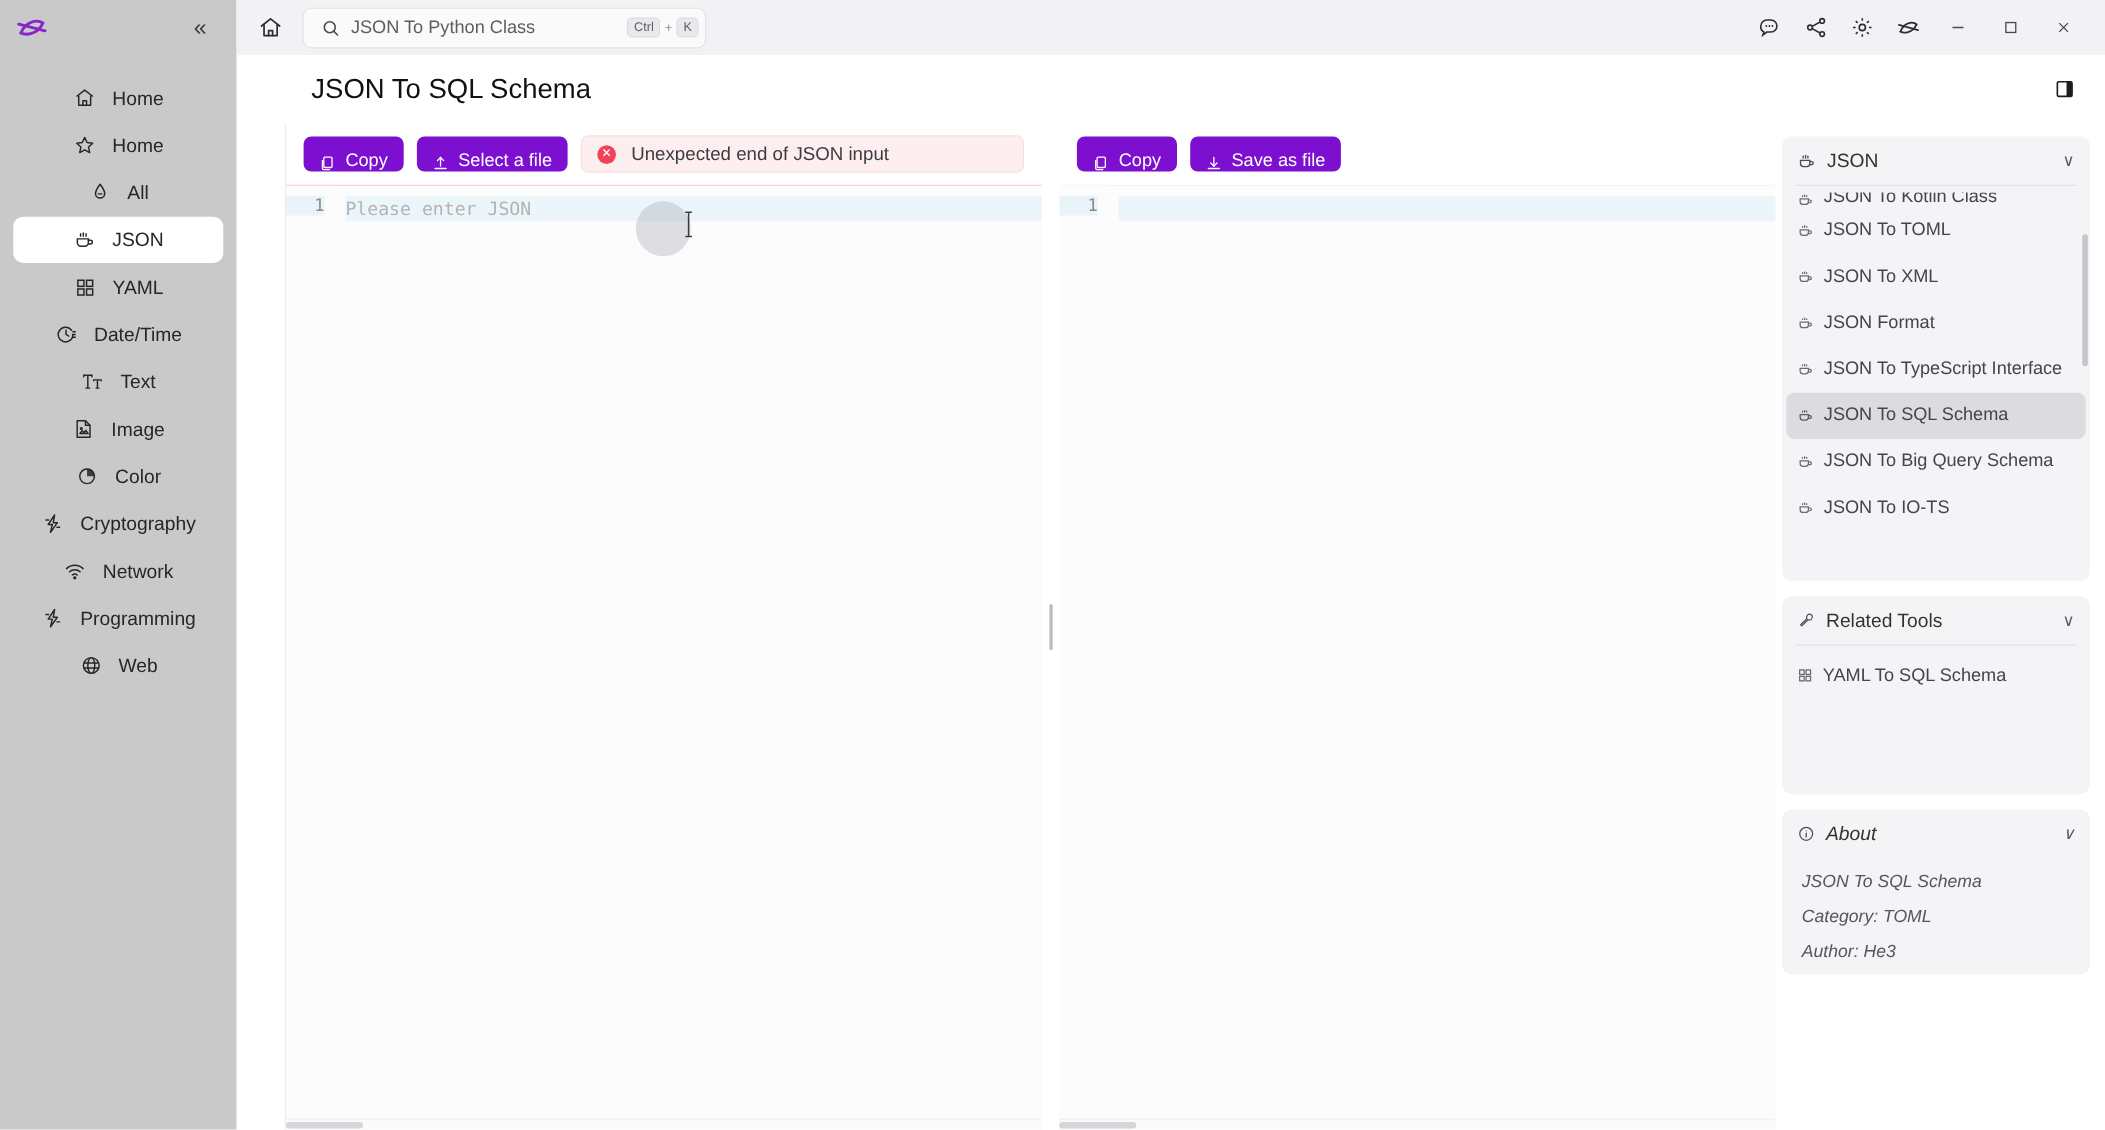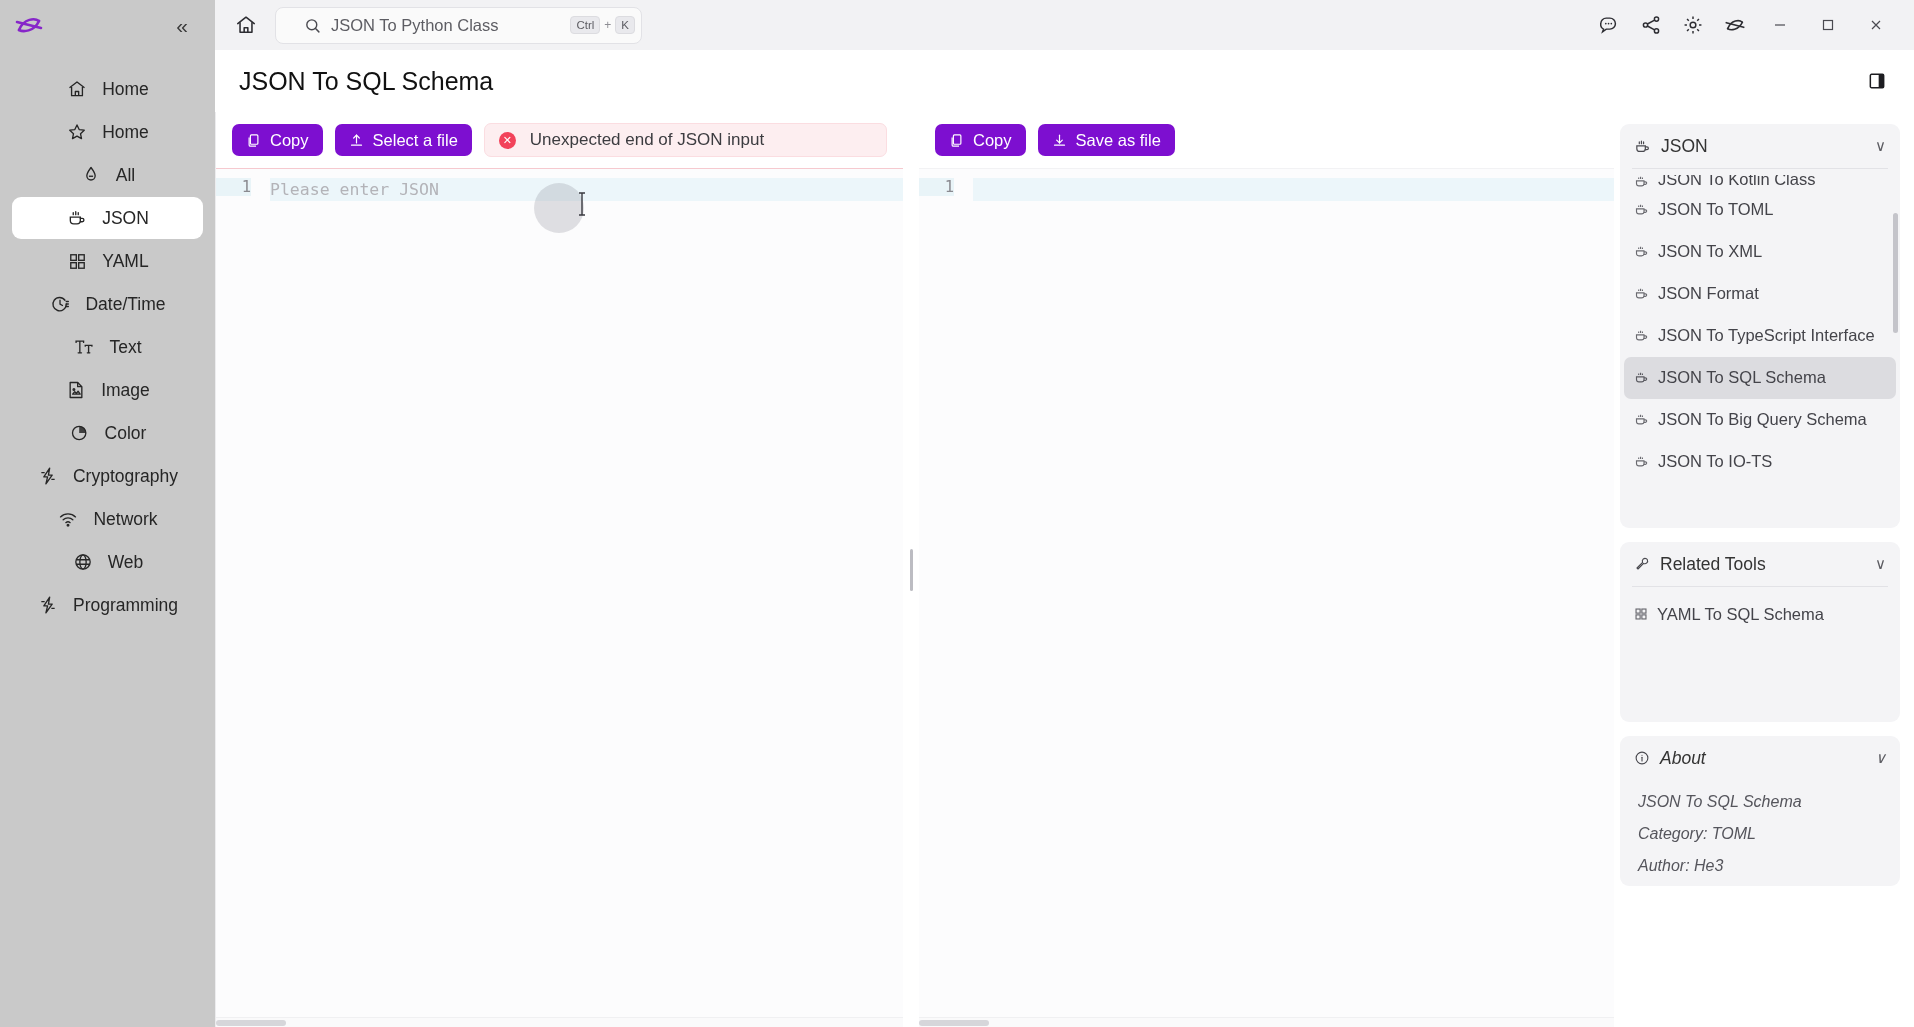--- a/index.html
+++ b/index.html
@@ -29,21 +29,21 @@
     flex: 1; height: 100%; display: flex; align-items: center;
     padding: 0 14px 0 14px; gap: 12px; background: #f2f2f4;
   }
   .home-btn {
     width: 34px; height: 34px; display: flex; align-items: center;
     justify-content: center; cursor: pointer; border-radius: 6px;
   }
   .searchbar {
     width: 367px; height: 37px; background: #fafafa;
     border: 1px solid #e2e2e6; border-radius: 8px;
-    display: flex; align-items: center; padding: 0 6px 0 28px; gap: 10px;
+    display: flex; align-items: center; padding: 0 6px 0 16px; gap: 10px;
   }
   .search-text { font-size: 16.5px; color: #5d5d63; flex: 1;
     white-space: nowrap; overflow: hidden; }
   .kbd-group { display: flex; align-items: center; gap: 4px; }
   .kbd {
     background: #e9e9ed; border: 1px solid #dcdce0; border-radius: 4px;
     font-size: 11.5px; color: #5c5c62; padding: 2px 5px; line-height: 1.1;
   }
   .kbd-plus { font-size: 12px; color: #8d8d93; }
   .tb-right {
@@ -72,21 +72,21 @@
     padding: 0 14px; border-radius: 9px; cursor: pointer; color: #262626;
     font-size: 17.5px;
     justify-content: center;
   }
   .side-item.active { background: #ffffff; }
   .side-ico { width: 22px; height: 22px; display: flex;
     align-items: center; justify-content: center; flex: 0 0 22px; }
 
   
   .main { flex: 1; display: flex; flex-direction: column; min-width: 0;
-    background: #fff; }
+    background: #fff; margin-left: 44px; }
   .page-head {
     height: 62px; display: flex; align-items: center;
     padding: 0 22px 0 24px; flex: 0 0 62px;
   }
   .page-title { font-size: 25px; color: #111; font-weight: 400; }
   .panel-toggle { margin-left: auto; cursor: pointer;
     width: 30px; height: 30px; display: flex; align-items: center;
     justify-content: center; }
 
   .work { flex: 1; display: flex; min-height: 0; }
@@ -97,21 +97,21 @@
   .pane.left { flex: 0 0 688px; border-left: 1px solid #ececee; }
   .pane.right { flex: 1; }
 
   .pane-toolbar {
     height: 56px; display: flex; align-items: center; gap: 12px;
     padding: 0 16px 0 16px; flex: 0 0 56px;
   }
   .btn {
     height: 32px; border: none; border-radius: 7px; cursor: pointer;
     background: #7d0fd0; color: #fff; font-size: 16.5px;
-    display: flex; align-items: center; gap: 9px;
+    display: flex; align-items: flex-end; gap: 9px;
     padding: 0 14px; font-family: "Liberation Sans", sans-serif;
   }
   .errbox {
     flex: 1; height: 34px; background: #fdeef0; border: 1px solid #fbdde1;
     border-radius: 7px; display: flex; align-items: center; gap: 14px;
     padding: 0 14px; max-width: 500px;
   }
   .err-ico {
     width: 17px; height: 17px; border-radius: 50%; background: #f2425a;
     color: #fff; font-size: 11px; display: flex; align-items: center;
@@ -399,37 +399,37 @@
             <path d="M6.2 13a8.5 8.5 0 0 1 11.6 0"></path>
           <path d="M9.4 16.4a4 4 0 0 1 5.2 0"></path>
             <circle cx="12" cy="19.5" r="1" fill="#262626"></circle>
           </svg>
       </span>
       <span>Network</span>
     </div>
 
     <div class="side-item">
       <span class="side-ico">
+        <svg width="20" height="20" viewBox="0 0 24 24" fill="none" stroke="#262626" stroke-width="1.6" stroke-linejoin="round">
+          <path d="M14 2.5 L7 13h4.5L9.5 21.5 17 11h-4.5z"></path>
+          <path d="M4 8h4M16 16h4"></path>
+          </svg>
+      </span>
+      <span>Programming</span>
+    </div>
+
+    <div class="side-item">
+      <span class="side-ico">
         <svg width="20" height="20" viewBox="0 0 24 24" fill="none" stroke="#262626" stroke-width="1.6">
             <circle cx="12" cy="12" r="8.6"></circle>
           <ellipse cx="12" cy="12" rx="3.8" ry="8.6"></ellipse>
           <path d="M3.6 9.3h16.8M3.6 14.7h16.8"></path>
           </svg>
       </span>
       <span>Web</span>
-    </div>
-
-    <div class="side-item">
-      <span class="side-ico">
-        <svg width="20" height="20" viewBox="0 0 24 24" fill="none" stroke="#262626" stroke-width="1.6" stroke-linejoin="round">
-          <path d="M14 2.5 L7 13h4.5L9.5 21.5 17 11h-4.5z"></path>
-          <path d="M4 8h4M16 16h4"></path>
-          </svg>
-      </span>
-      <span>Programming</span>
     </div>
   </nav>
 
   <main class="main">
 
     <div class="page-head">
       <h1 class="page-title">JSON To SQL Schema</h1>
       <span class="panel-toggle">
         <svg width="20" height="20" viewBox="0 0 24 24" fill="none" stroke="#1d1d21" stroke-width="1.8">
             <rect x="4" y="4" width="16" height="16" rx="1.5"></rect>

